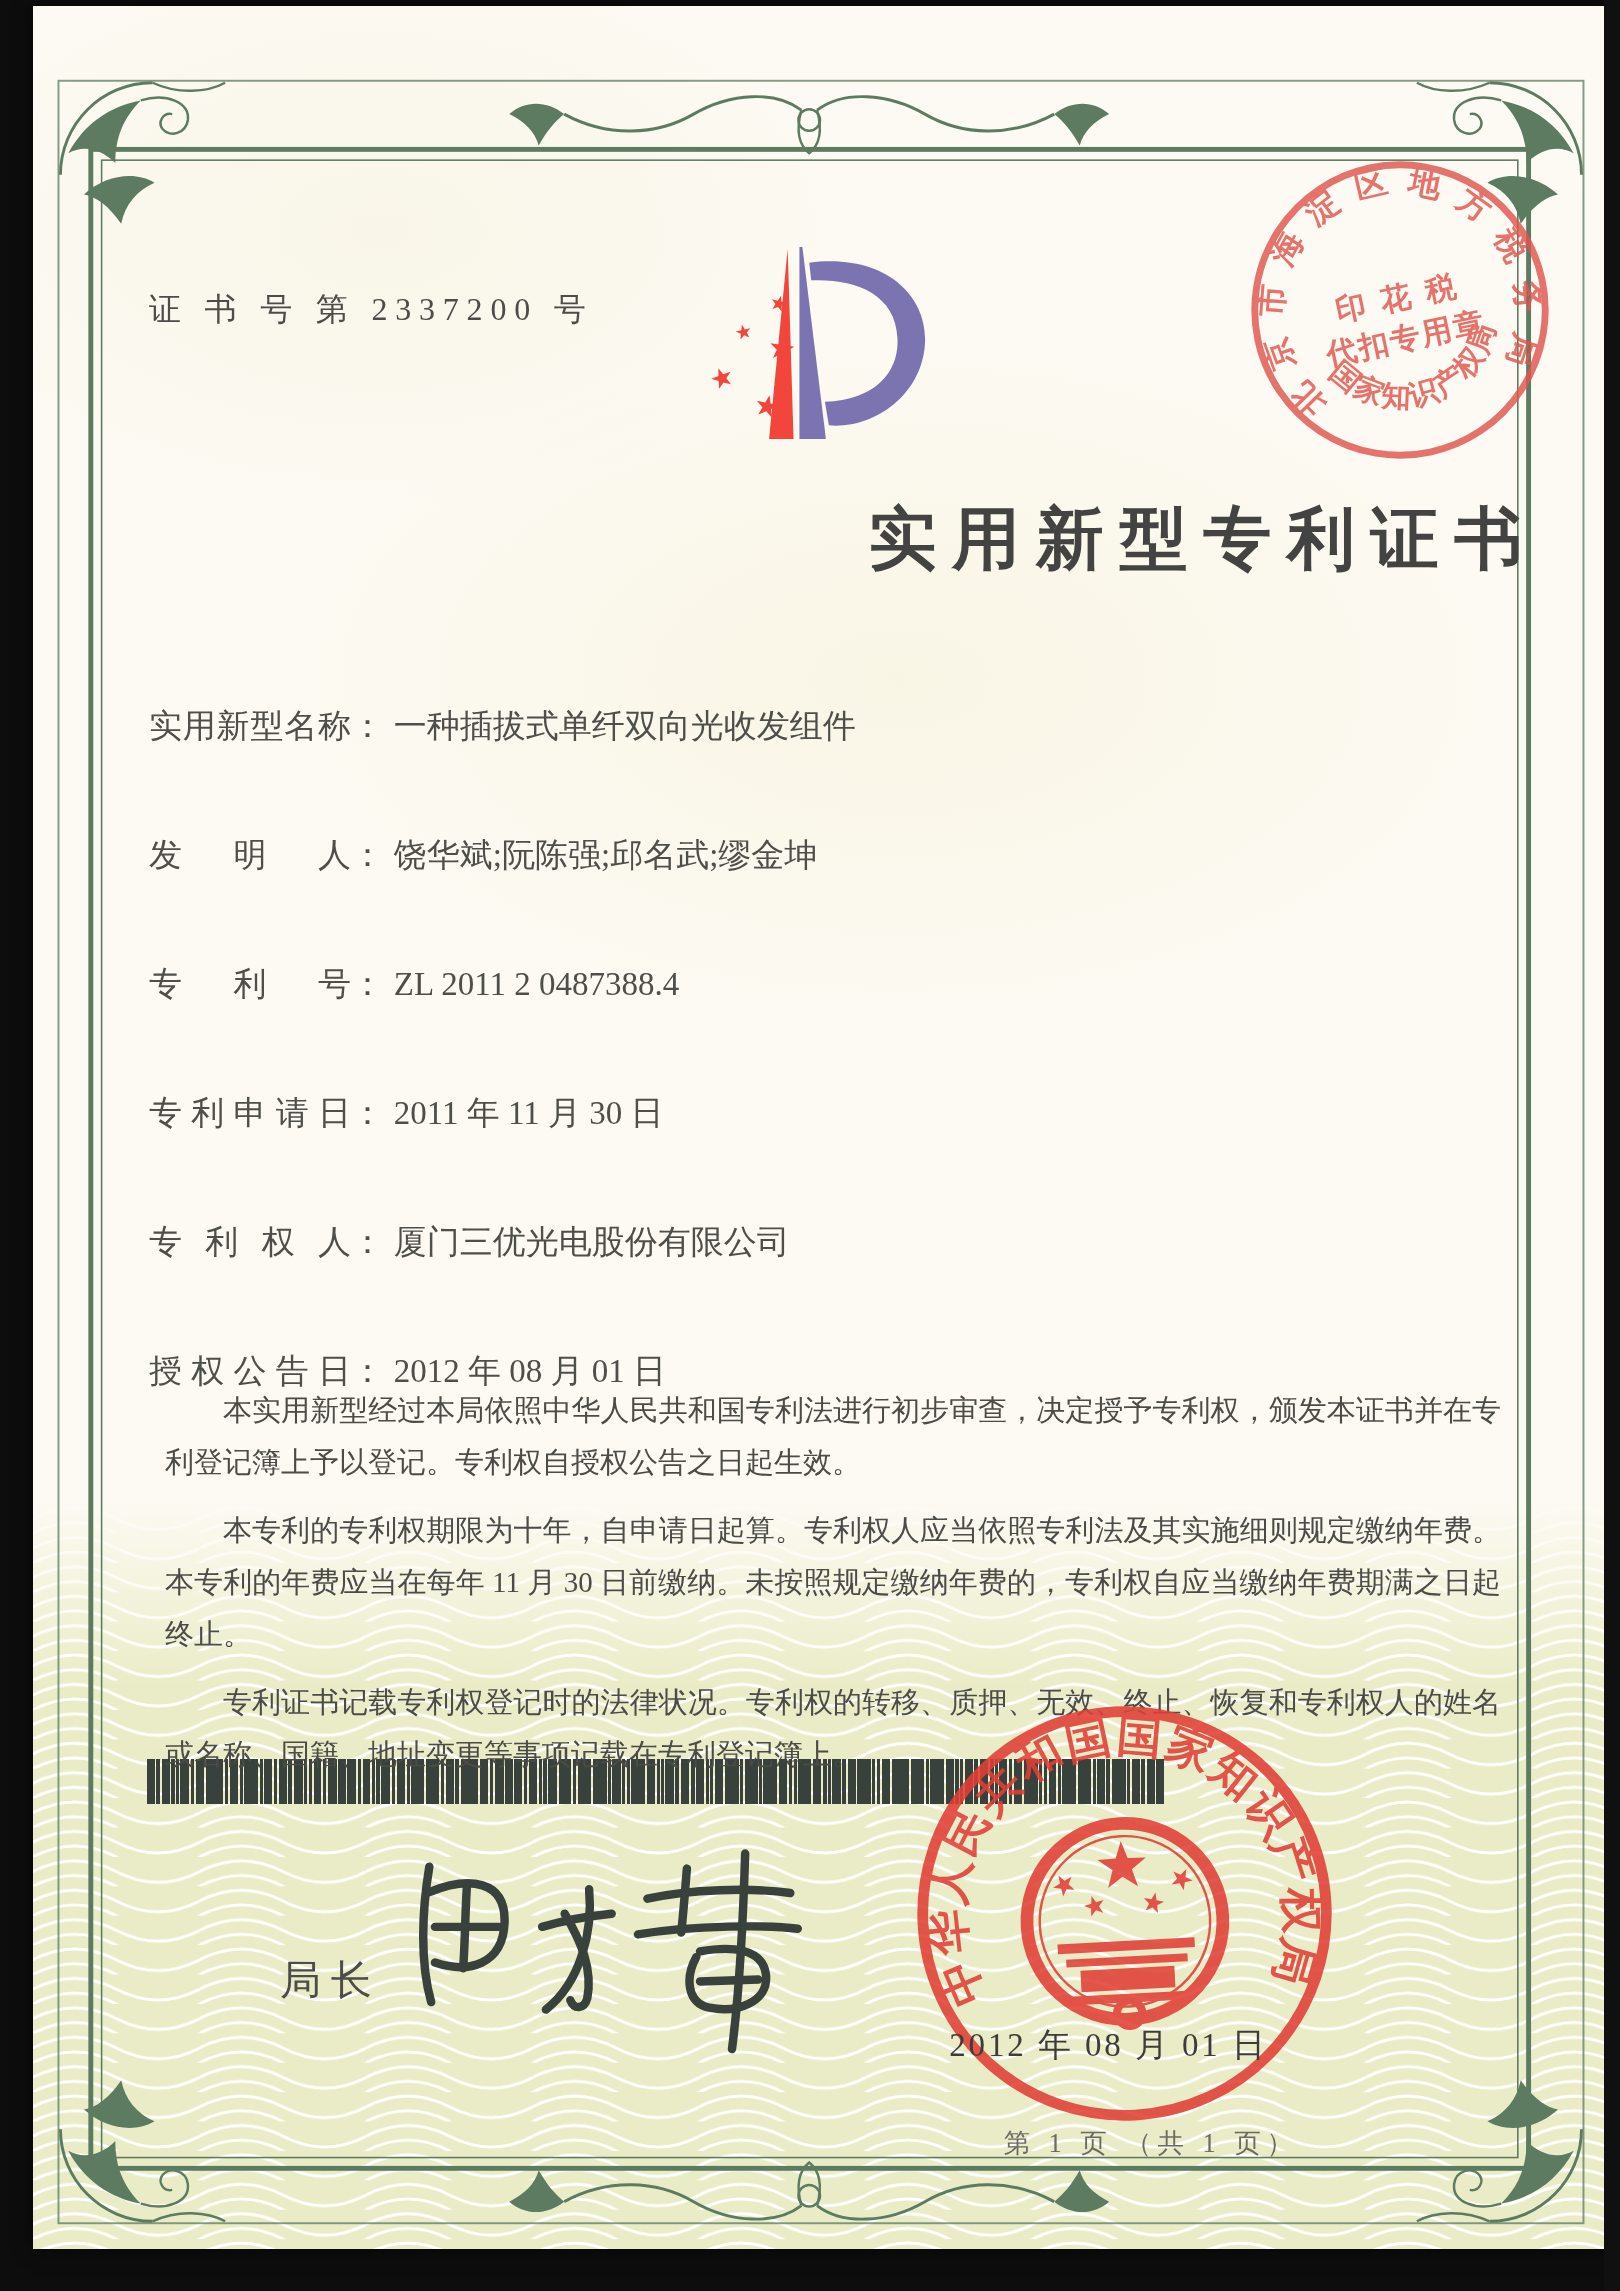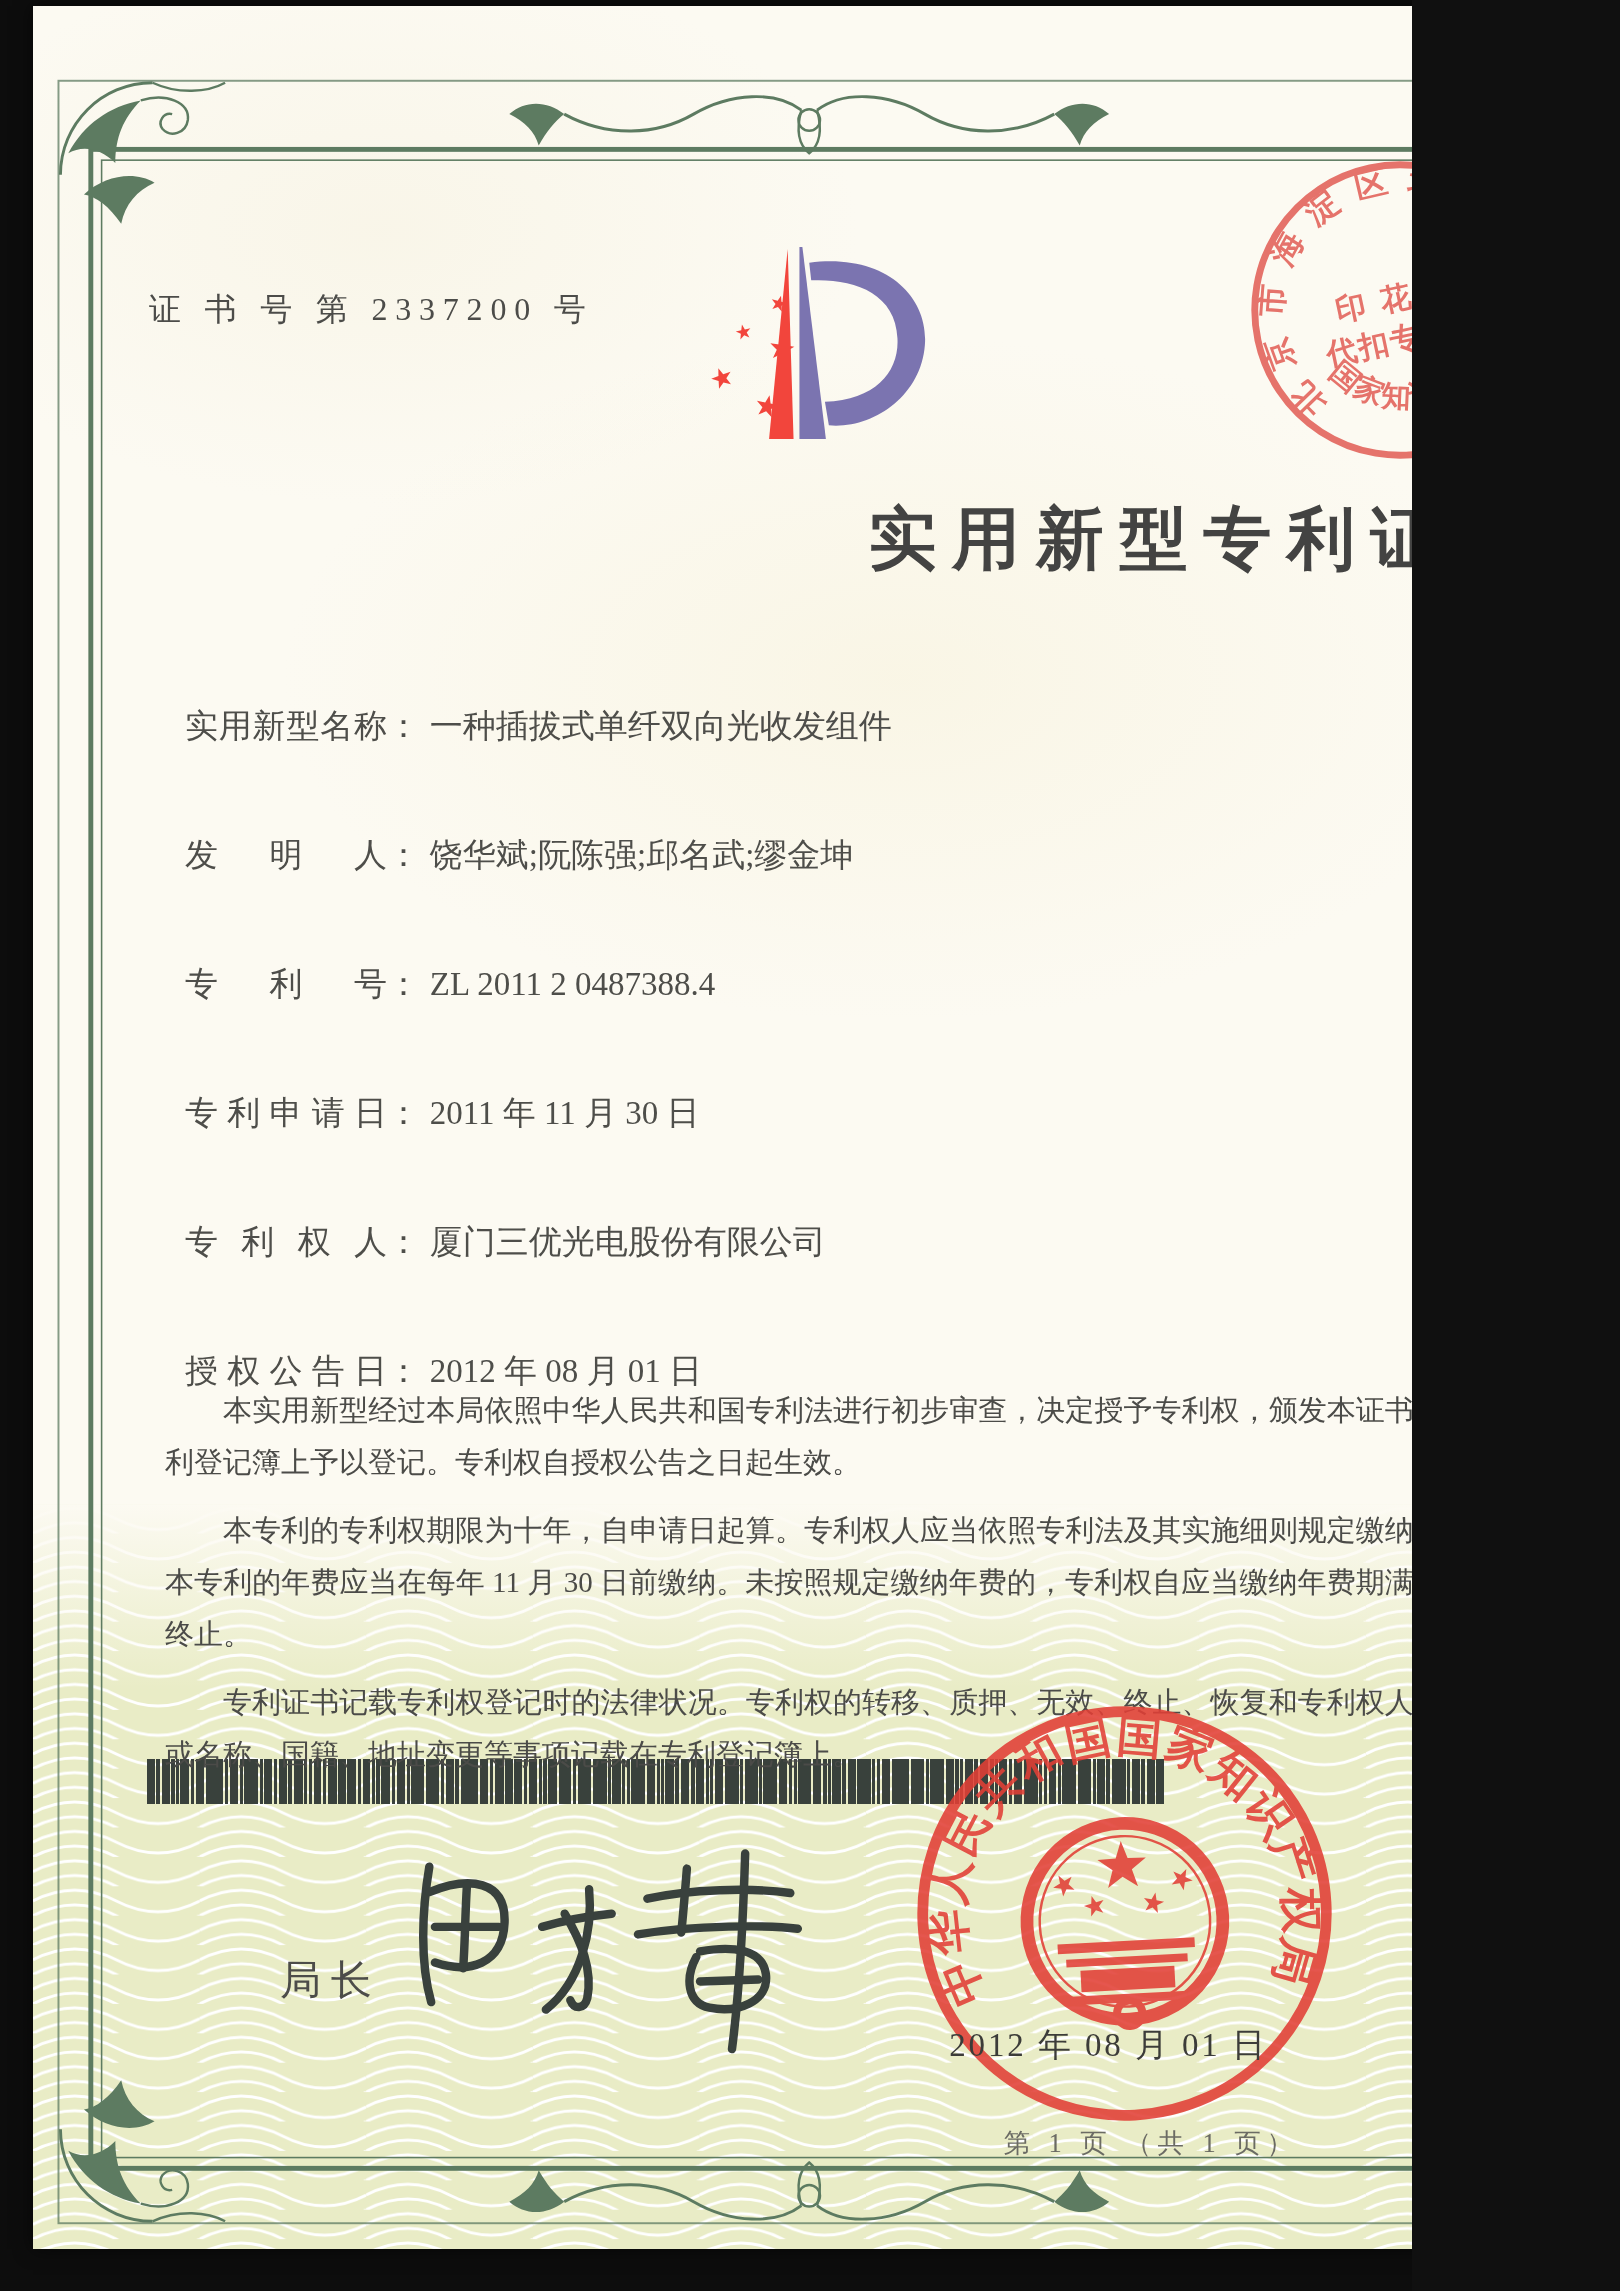--- a/index.html
+++ b/index.html
@@ -1,31 +1,31 @@
 <!DOCTYPE html>
 <html><head>
 <meta charset="utf-8">
 <style>
   html,body{margin:0;padding:0;background:#101010;}
-  .stage{position:relative;width:1412px;height:2292px;background:#0d0d0d;overflow:hidden;
+  .stage{position:relative;width:1604px;height:2292px;background:#0d0d0d;overflow:hidden;
          font-family:"Liberation Serif","DejaVu Serif",serif;}
   .sheet{position:absolute;left:33px;top:5.9px;width:1576px;height:2243px;
          background:
            radial-gradient(882px 490px at 55% 30%, rgba(246,240,214,.45), rgba(246,240,214,0) 70%),
            radial-gradient(686px 392px at 22% 10%, rgba(243,237,215,.35), rgba(243,237,215,0) 70%),
            #fcfaf2;
          box-shadow:0 0 17.6px rgba(0,0,0,.6);}
   .abs{position:absolute;}
   .layer{position:absolute;left:0;top:0;}
   
   .certno{left:116px;top:282px;font-size:32px;letter-spacing:7.8px;color:#4c4c49;z-index:6;}
   .title{left:68px;top:488px;width:1437px;text-align:right;font-size:68px;font-weight:700;
          letter-spacing:15.7px;color:#434342;z-index:6;}
   .fields{left:116px;top:698px;z-index:6;}
-  .frow{margin-bottom:84px;font-size:33px;color:#4e4e4a;white-space:nowrap;margin-left:36px;}
+  .frow{margin-bottom:84px;font-size:33px;color:#4e4e4a;white-space:nowrap;}
   .flabel{display:inline-block;width:202px;text-align:justify;text-align-last:justify;vertical-align:top;}
   .fsep{margin-right:9.8px;}
   .paras{left:116px;top:1362px;width:1368px;z-index:6;font-size:29px;line-height:52px;
          color:#4b4b48;text-align:justify;}
   .paras p{margin:16px;text-indent:2em;}
   .barcode{left:114px;top:1753px;width:1019px;height:45px;z-index:5;
     background:
       repeating-linear-gradient(90deg,#39413c 0 2.9px,transparent 2.9px 4.9px),
       repeating-linear-gradient(90deg,#39413c 0 2px,transparent 2px 8.8px),
       repeating-linear-gradient(90deg,#39413c 0 5.9px,transparent 5.9px 16.7px);}

